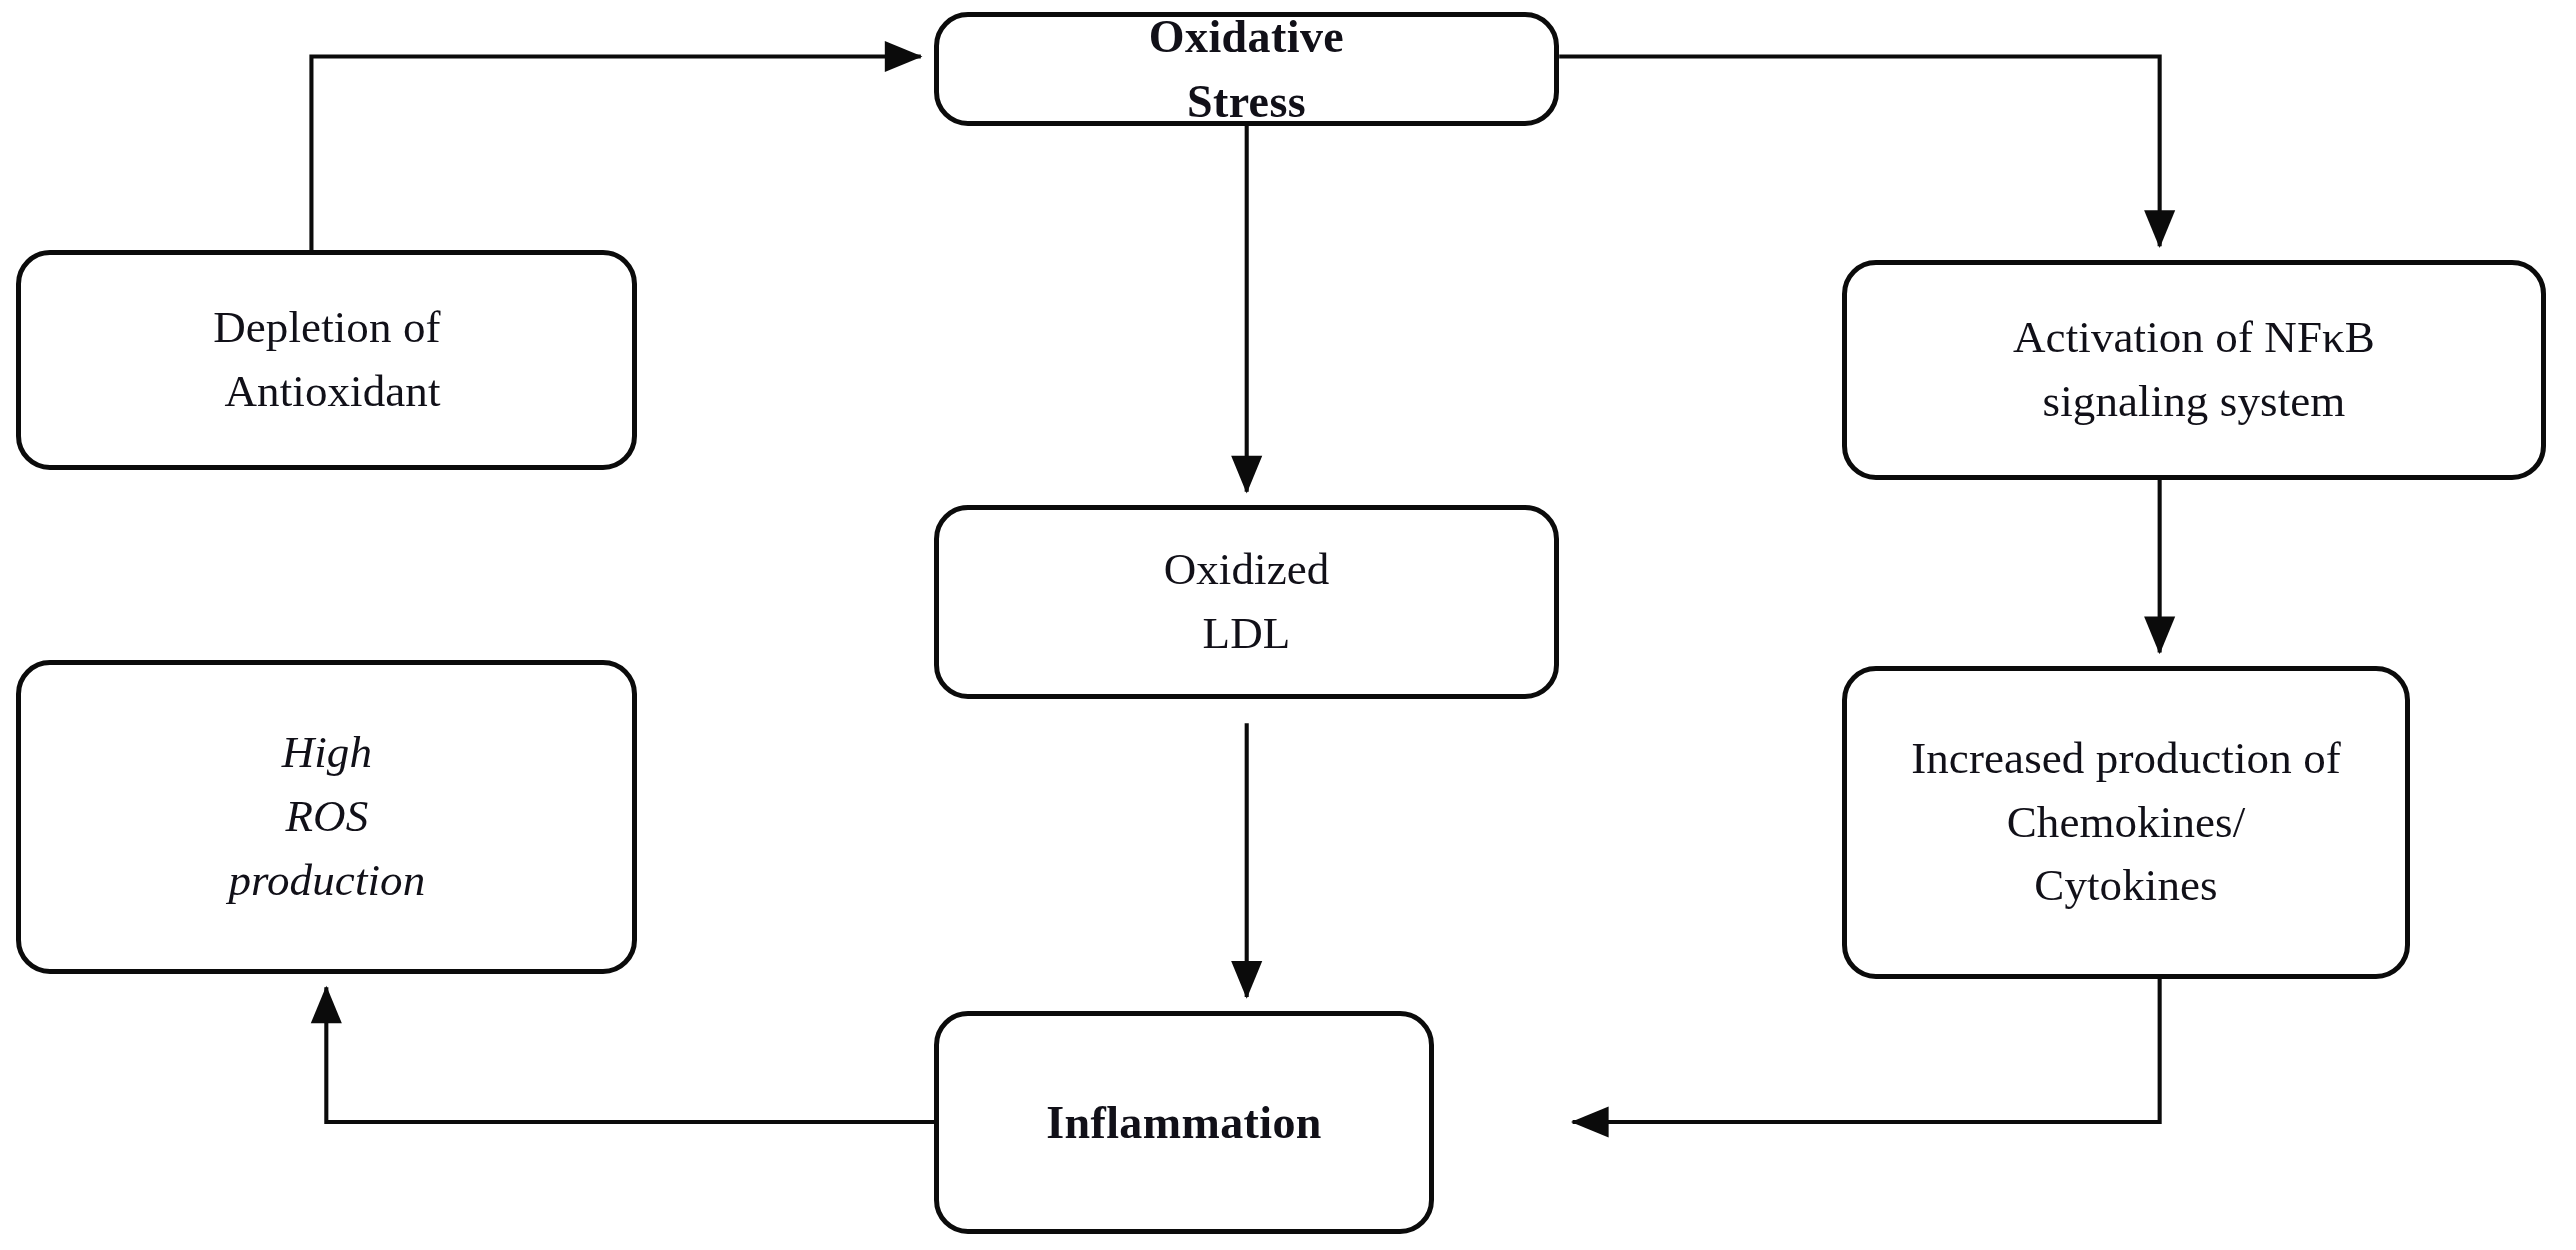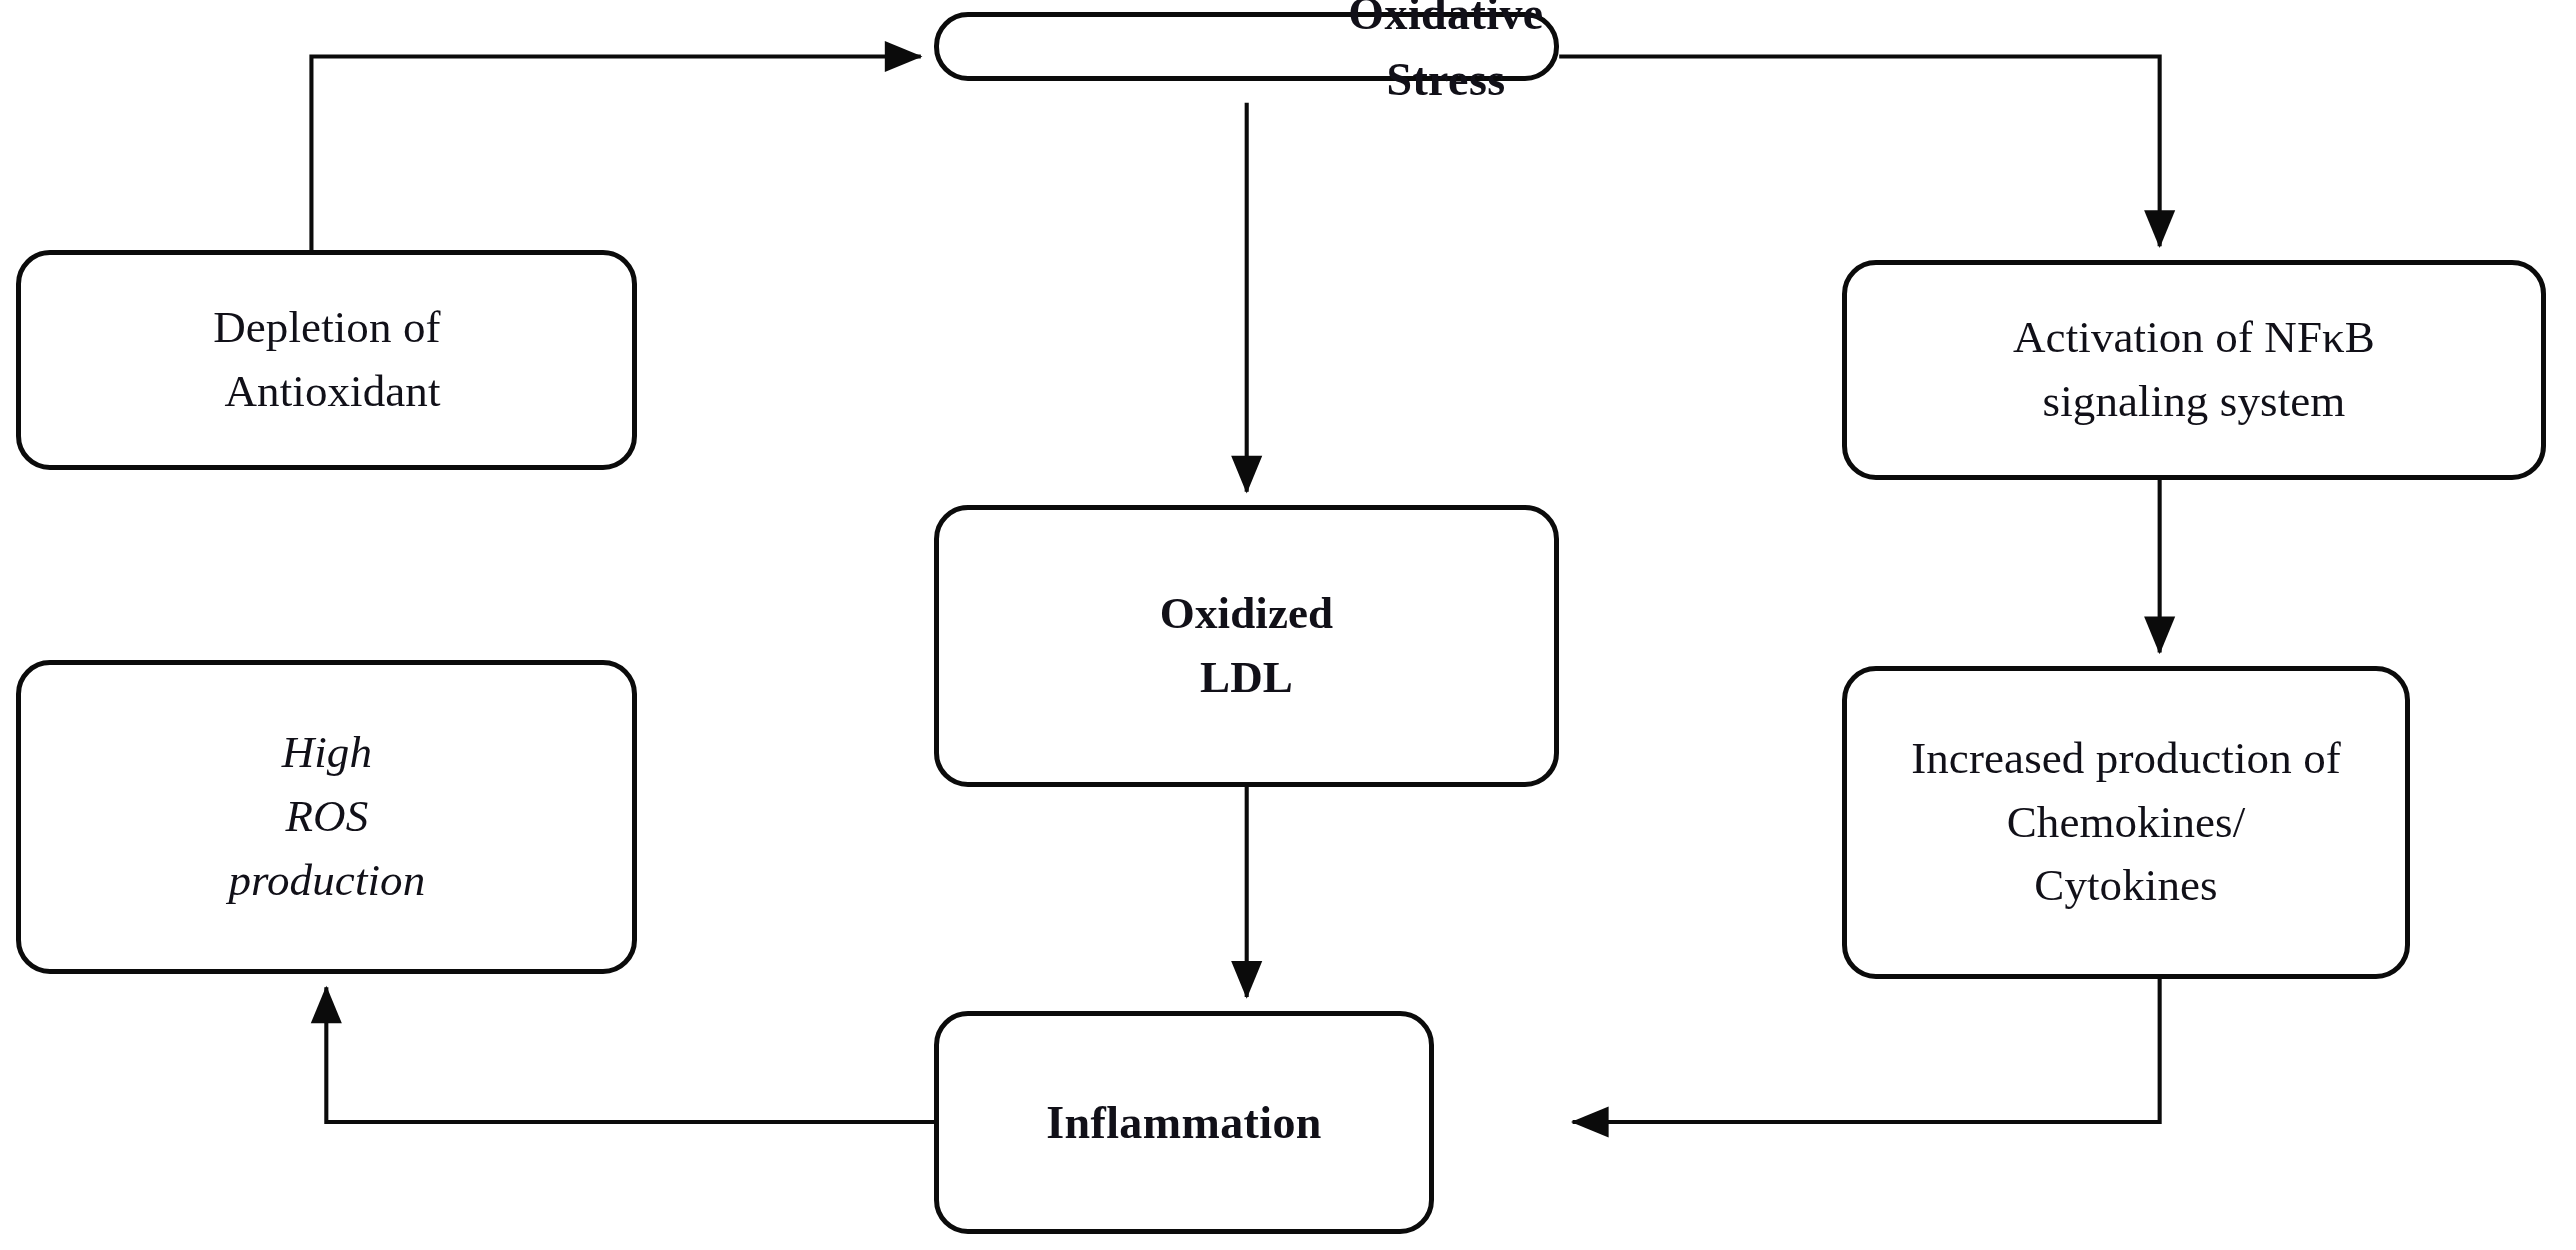--- a/index.html
+++ b/index.html
@@ -63,36 +63,36 @@
         <path d="M 418 336 L 418 76 L 1237 76" marker-end="url(#arrowhead)" stroke="#0b0b0b"></path>
         <path d="M 1675 138 L 1675 661" marker-end="url(#arrowhead)" stroke="#0b0b0b"></path>
         <path d="M 2095 76 L 2902 76 L 2902 331" marker-end="url(#arrowhead)" stroke="#0b0b0b"></path>
         <path d="M 2902 645 L 2902 877" marker-end="url(#arrowhead)" stroke="#0b0b0b"></path>
         <path d="M 1675 972 L 1675 1340" marker-end="url(#arrowhead)" stroke="#0b0b0b"></path>
         <path d="M 2902 1315 L 2902 1508 L 2113 1508" marker-end="url(#arrowhead)" stroke="#0b0b0b"></path>
         <path d="M 1255 1508 L 438 1508 L 438 1327" marker-end="url(#arrowhead)" stroke="#0b0b0b"></path>
       </g>
   </svg>
 
-  <div class="node-box" style="left: 934px; top: 12px; width: 625px; height: 69px; border-color: rgb(11, 11, 11); justify-content: flex-end;">
+  <div class="node-box" style="left: 934px; top: 12px; width: 625px; height: 114px; border-color: rgb(11, 11, 11);">
     <span class="node-label bold">Oxidative
 Stress</span>
   </div>
 
   <div class="node-box" style="left: 16.4px; top: 250px; width: 621px; height: 220px; border-color: rgb(11, 11, 11); text-align: right;">
     <span class="node-label">Depletion of
 Antioxidant</span>
   </div>
 
   <div class="node-box" style="left: 1842px; top: 260px; width: 704px; height: 220px; border-color: rgb(11, 11, 11);">
     <span class="node-label">Activation of NFκB
 signaling system</span>
   </div>
 
-  <div class="node-box" style="left: 934px; top: 505px; width: 625px; height: 282px; border-color: rgb(11, 11, 11); font-weight: bold;">
+  <div class="node-box" style="left: 934px; top: 505px; width: 625px; height: 194px; border-color: rgb(11, 11, 11);">
     <span class="node-label">Oxidized
 LDL</span>
   </div>
 
   <div class="node-box" style="left: 16.4px; top: 660px; width: 621px; height: 314px; border-color: rgb(11, 11, 11); font-style: italic;">
     <span class="node-label">High
 ROS
 production</span>
   </div>
 

